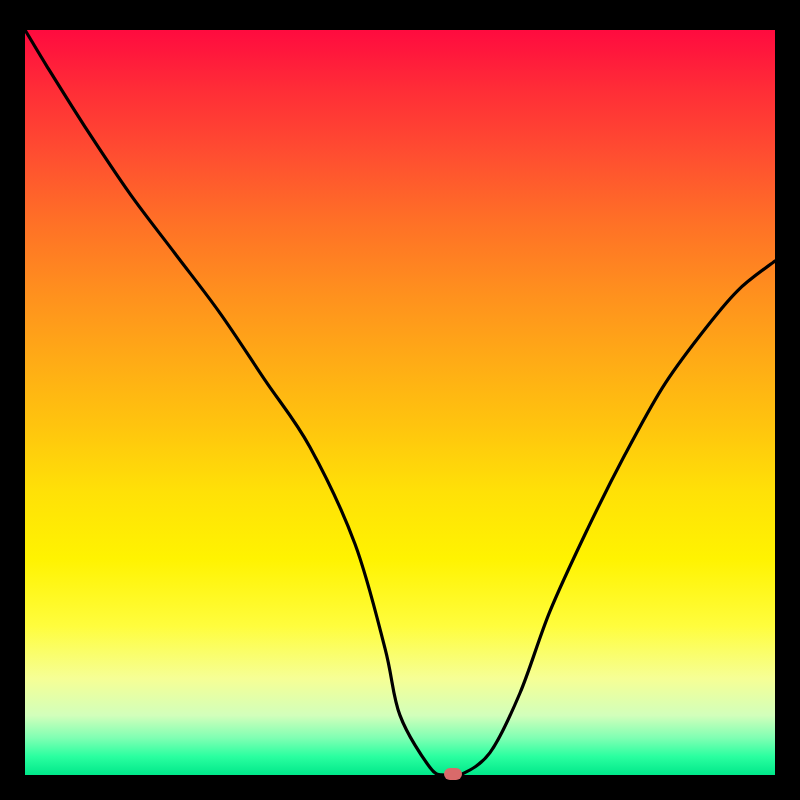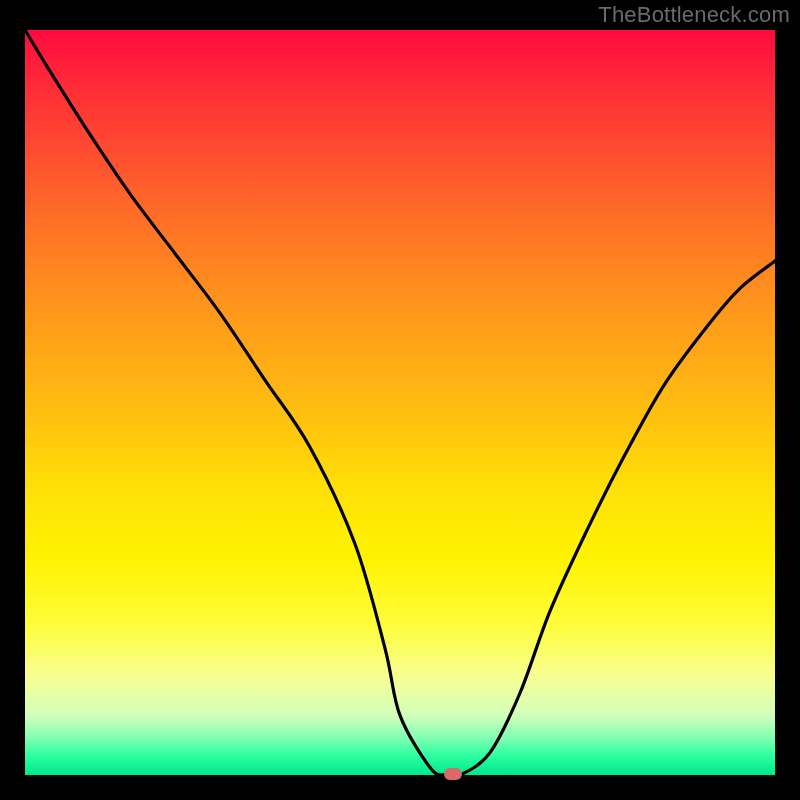--- a/index.html
+++ b/index.html
@@ -64,21 +64,20 @@
     height: 12px;
     background: #d96a6a;
     border-radius: 6px / 6px;
     transform: translate(-50%, -50%);
   }
 </style>
 </head>
 <body>
 
 <div class="frame">
-  <div class="watermark">TheBottleneck.com</div>
 
   <div class="plot-box">
     <svg class="curve" viewBox="0 0 750 745" preserveAspectRatio="none">
       <path id="curve-path" d="M 0.0 0.0 C 3.8 6.2, 12.5 21.1, 22.5 37.3 C 32.5 53.4, 46.3 75.7, 60.0 96.9 C 73.8 118.0, 90.0 142.8, 105.0 163.9 C 120.0 185.0, 135.0 203.6, 150.0 223.5 C 165.0 243.4, 180.0 262.0, 195.0 283.1 C 210.0 304.2, 225.0 327.8, 240.0 350.1 C 255.0 372.5, 270.0 389.9, 285.0 417.2 C 300.0 444.5, 317.5 480.5, 330.0 514.0 C 342.5 547.6, 352.5 589.8, 360.0 618.4 C 367.5 646.9, 367.5 665.5, 375.0 685.4 C 382.5 705.3, 397.5 727.6, 405.0 737.5 C 412.5 747.5, 415.0 743.8, 420.0 745.0 C 425.0 746.2, 427.5 748.7, 435.0 745.0 C 442.5 741.3, 455.0 736.3, 465.0 722.6 C 475.0 709.0, 485.0 686.6, 495.0 663.0 C 505.0 639.5, 513.8 608.4, 525.0 581.1 C 536.3 553.8, 550.0 525.2, 562.5 499.1 C 575.0 473.1, 587.5 448.2, 600.0 424.6 C 612.5 401.1, 625.0 377.5, 637.5 357.6 C 650.0 337.7, 662.5 321.6, 675.0 305.5 C 687.5 289.3, 700.0 273.2, 712.5 260.8 C 725.0 248.3, 743.8 235.9, 750.0 231.0 " stroke="#000" stroke-width="3.2" fill="none" stroke-linecap="round" stroke-linejoin="round"></path>
     </svg>
     <div id="min-marker" class="marker" style="left: 427.5px; top: 744px;"></div>
   </div>
 </div>
 
 </body></html>

